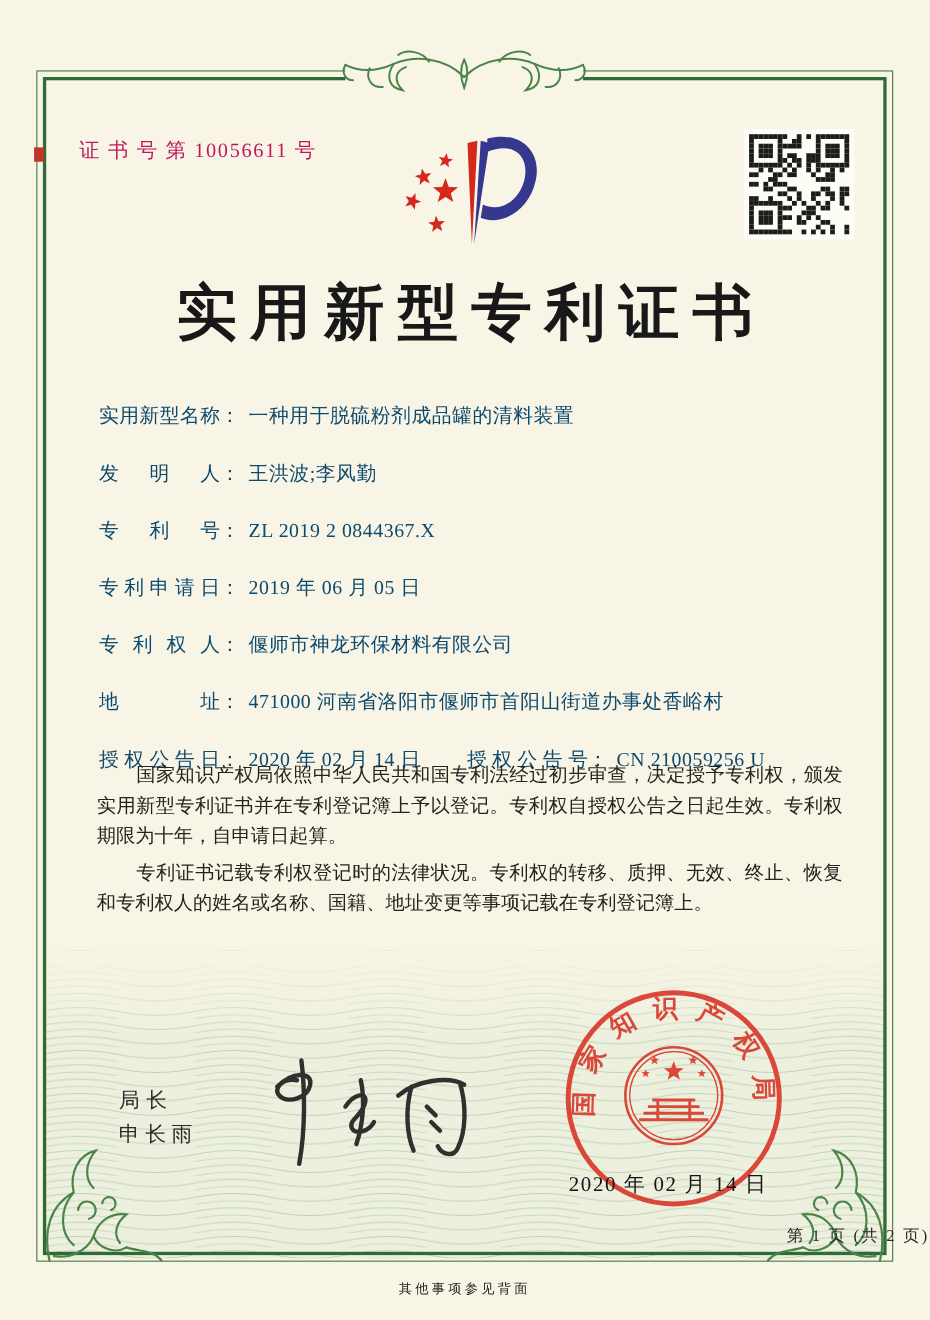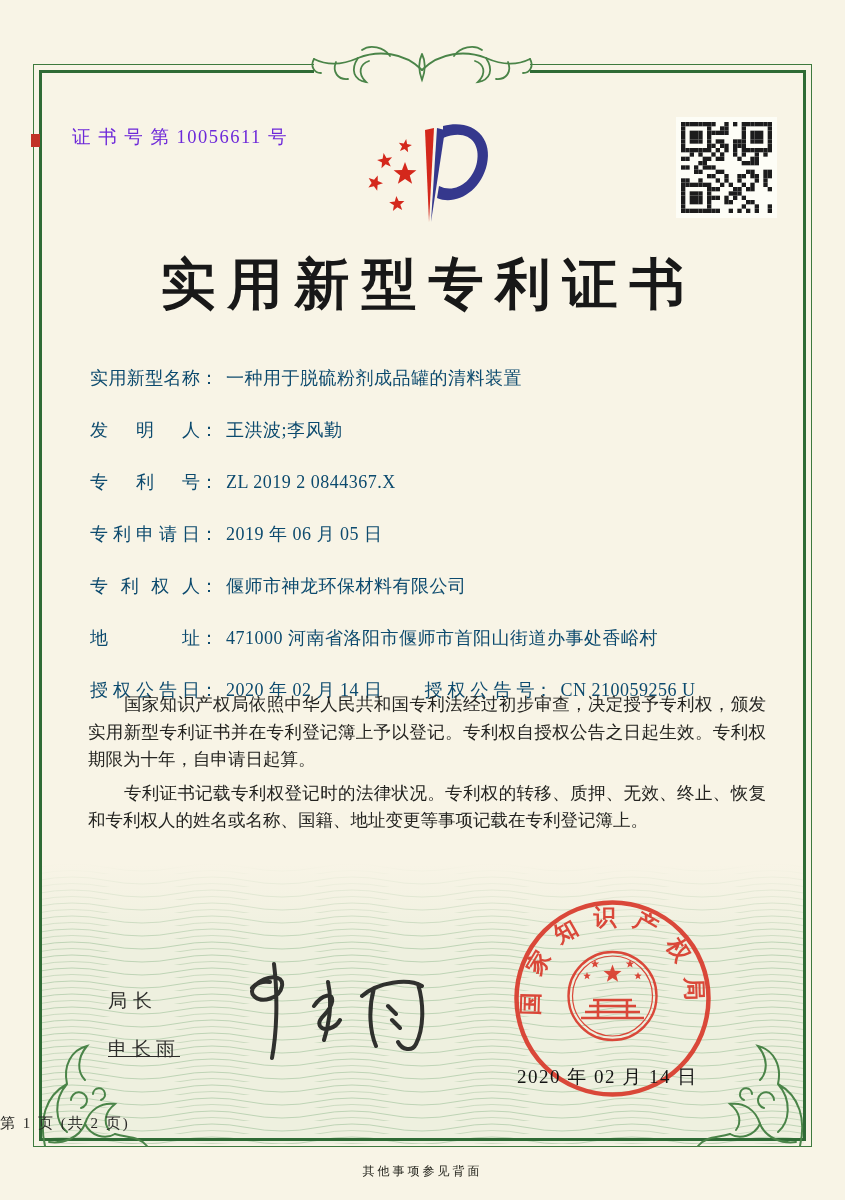--- a/index.html
+++ b/index.html
@@ -13,44 +13,44 @@
   #page{
     position:relative; width:845px; height:1200px; margin:0 auto;
     background:var(--paper); overflow:hidden;
     font-family:"Liberation Serif","DejaVu Serif",serif; color:var(--text-dark);
   }
   .abs{position:absolute;}
   
   #border-outer{left:33px; top:64px; right:33px; bottom:53px; border:1.5px solid var(--border-green);}
   #border-inner{left:39px; top:70px; right:39px; bottom:59px; border:3px solid var(--border-green-dark);}
   
-  #cert-no{left:72px; top:124px; font-size:18.5px; letter-spacing:1.5px; color:#6d28d9;}
+  #cert-no{left:72px; top:124px; font-size:18.5px; letter-spacing:1.5px; color:#be185d;}
   #red-mark{left:31px; top:134px; width:9px; height:13px; background:#c13327;}
   #title{left:0; top:248px; width:100%; text-align:center; font-size:55px; font-weight:bold;
          letter-spacing:12px; color:#181818; text-indent:12px;}
   
   #fields{left:90px; top:366px; width:690px;}
   .row{display:flex; align-items:flex-start; margin-bottom:27px; font-size:18px; line-height:25px; color:#0c4a6e;}
   .flabel{display:inline-block; width:110px; text-align:justify; text-align-last:justify; flex:0 0 110px;}
   .fcolon{margin:0 8px 0 0;}
   .fvalue{letter-spacing:0.5px;}
   .grant-gap{margin-left:42px;}
   
   #body-text{left:88px; top:691px; width:678px;}
   #body-text p{margin:0 0 6px 0; font-size:17.5px; line-height:27.5px; text-indent:2.05em;
                text-align:justify; color:#232320;}
   
   #director{left:108px; top:990px; font-size:19px; color:#2c2c2a;}
   #director .dline{letter-spacing:6px; line-height:22px;}
-  #director .dname{margin-top:26px; letter-spacing:5px;text-decoration:underline;}
+  #director .dname{margin-top:9px; letter-spacing:5px;}
   #signature-svg{left:222px; top:958px;}
   #seal-svg{left:510px; top:896px;}
   #seal-date{left:517px; top:1064px; font-size:19px; letter-spacing:1.5px; color:#141414;}
   
-  #page-info{left:0; top:1114px; width:100%; text-align:left; font-size:15px; letter-spacing:2px; color:#2a2a28;}
+  #page-info{left:0; top:1114px; width:100%; text-align:right; font-size:15px; letter-spacing:2px; color:#2a2a28;}
   #back-note{left:0; top:1163px; width:100%; text-align:center; font-size:12px; letter-spacing:3px; color:#26261f;}
   
   .green-stroke{stroke:var(--ornament-green); fill:none; stroke-linecap:round;}
   .sig-stroke{stroke:#161616; fill:none; stroke-width:4; stroke-linecap:round; stroke-linejoin:round; opacity:.88;}
   svg{display:block;}
 </style>
 </head>
 <body>
 
 <div id="page">

